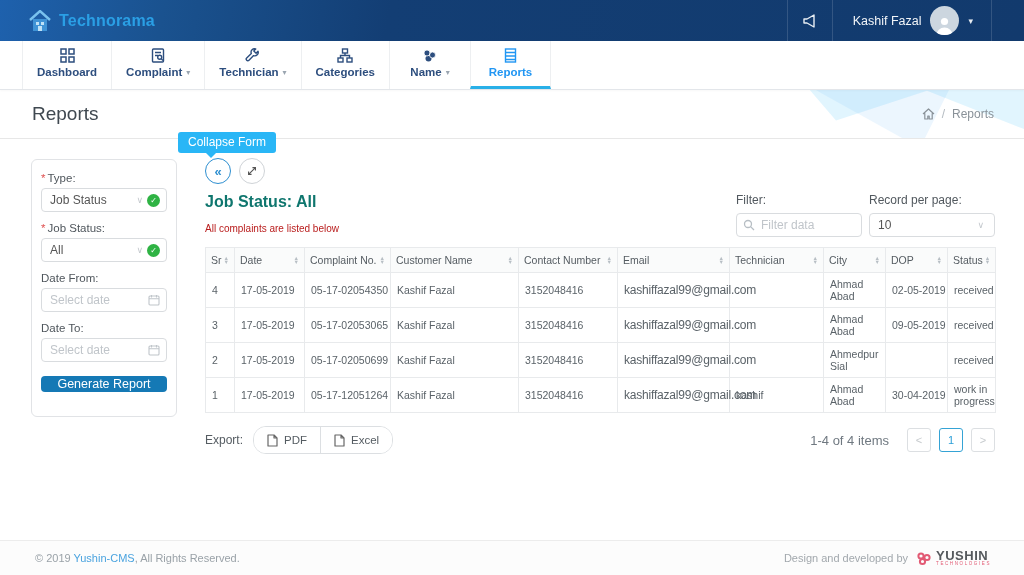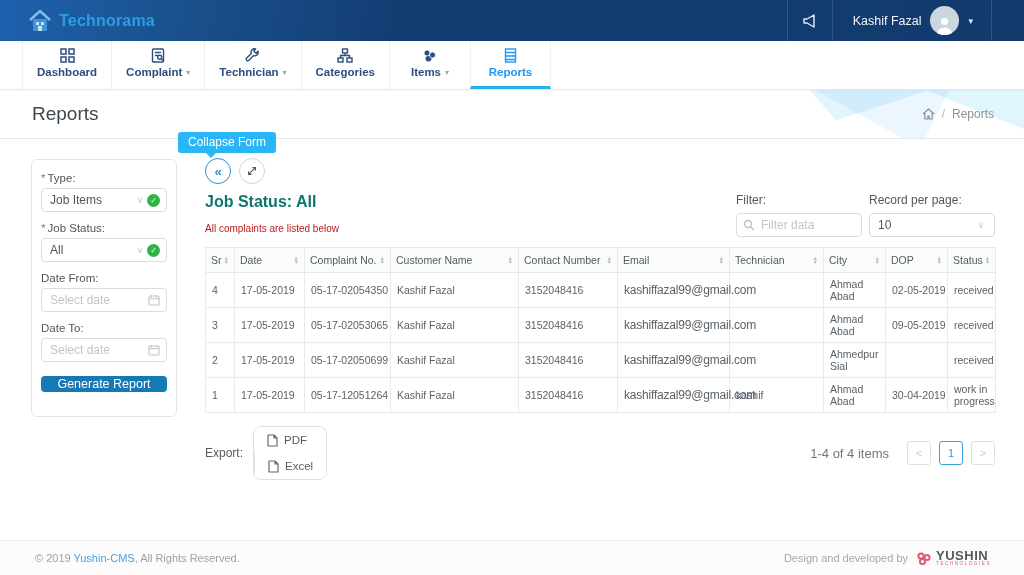--- a/index.html
+++ b/index.html
@@ -95,21 +95,21 @@
   table.report thead th { background:#fafbfb; font-weight:400; color:#555c62; height:25px; padding:3px 5px; cursor:pointer; }
   .th-inner { display:flex; align-items:center; justify-content:space-between; }
   .sort { display:flex; flex-direction:column; line-height:4.5px; font-size:5.5px; color:#b7bec4; margin-left:2px; }
   table.report tbody td { height:35px; }
   td.col-1, td.col-2, td.col-4, td.col-8 { white-space:nowrap; }
   td.col-5 { font-size:12px; letter-spacing:-.2px; }
   td.col-9 { padding:5px 4px; }
 
   .bottom-row { display:flex; align-items:center; margin-top:13px; }
   .export-label { font-size:12px; color:#555c62; margin-right:10px; }
-  .export-group { display:flex; border:1px solid #dcdfe2; border-radius:8px; overflow:hidden;flex-direction:column; }
+  .export-group { display:flex; border:1px solid #dcdfe2; border-radius:13px; overflow:hidden; }
   .export-btn { display:flex; align-items:center; gap:6px; height:26px; padding:0 13px;
     background:#fff; font-size:11.5px; color:#555c62; cursor:pointer; }
   .export-btn + .export-btn { border-left:1px solid #dcdfe2; }
   .spacer { flex:1; }
   .page-summary { font-size:13px; color:#6f7880; margin-right:10px; }
   .page-btn { width:24px; height:24px; border:1px solid #dcdfe2; border-radius:3px; background:#fff;
     display:flex; align-items:center; justify-content:center; font-size:11px; color:#c6cacd; margin-left:8px; cursor:pointer; }
   .page-btn.active { border-color:#35a3d5; color:#2b9fd8; }
 
   
@@ -224,21 +224,21 @@
               <circle cx="10.5" cy="7" r="3"></circle>
               <circle cx="6.5" cy="10.5" r="3"></circle>
             </g>
           <g fill="none" stroke="#fff" stroke-width=".8">
               <circle cx="5" cy="5" r="3"></circle>
               <circle cx="10.5" cy="7" r="3"></circle>
             </g>
           </svg>
       </span>
       <span class="nav-label-row">
-          <span class="nav-label">Items</span>
+          <span class="nav-label">Name</span>
         <span class="nav-caret">▾</span>
         </span>
     </div>
     <div class="nav-item active">
       <span class="nav-icon">
         <svg width="13" height="15" viewBox="0 0 13 15">
             <g fill="none" stroke="currentColor" stroke-width="1.4">
           <rect x="1.5" y="1" width="10" height="13"></rect>
               <path d="M1.5 4.5 h10 M1.5 8 h10 M1.5 11.5 h10"></path>
             </g>
@@ -264,21 +264,21 @@
   </div>
 
   <div class="content">
 
     <div class="tooltip">Collapse Form</div>
 
     <div class="form-card">
       <div class="field">
         <div class="field-label"><span class="req">*</span><span>Type:</span></div>
         <div class="control">
-          <span class="val">Job Items</span>
+          <span class="val">Job Status</span>
           <span class="chev">∨</span>
           <span class="check-badge">✓</span>
         </div>
       </div>
       <div class="field">
         <div class="field-label"><span class="req">*</span><span>Job Status:</span></div>
         <div class="control">
           <span class="val">All</span>
           <span class="chev">∨</span>
           <span class="check-badge">✓</span>

